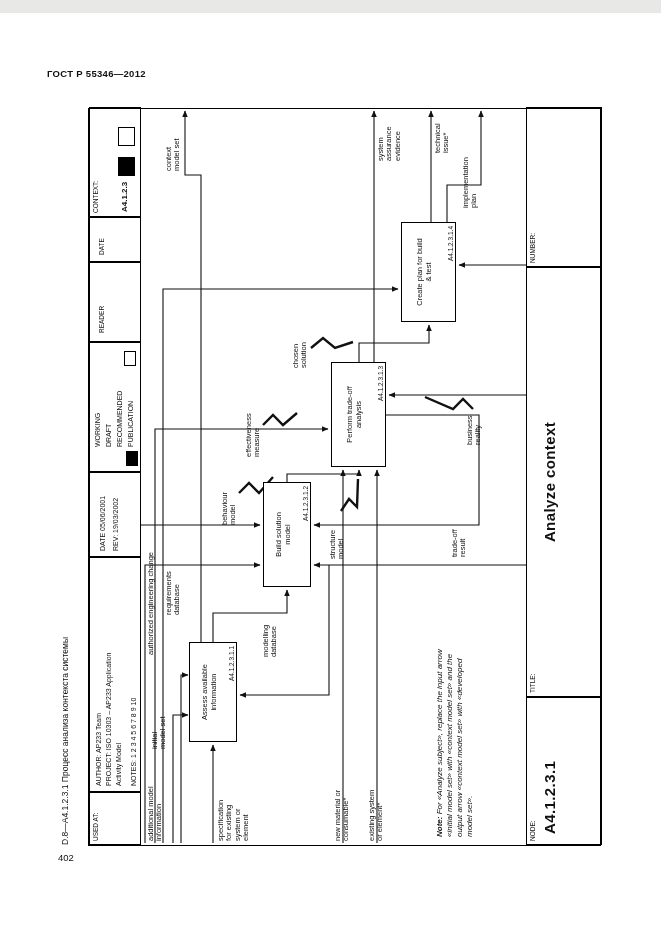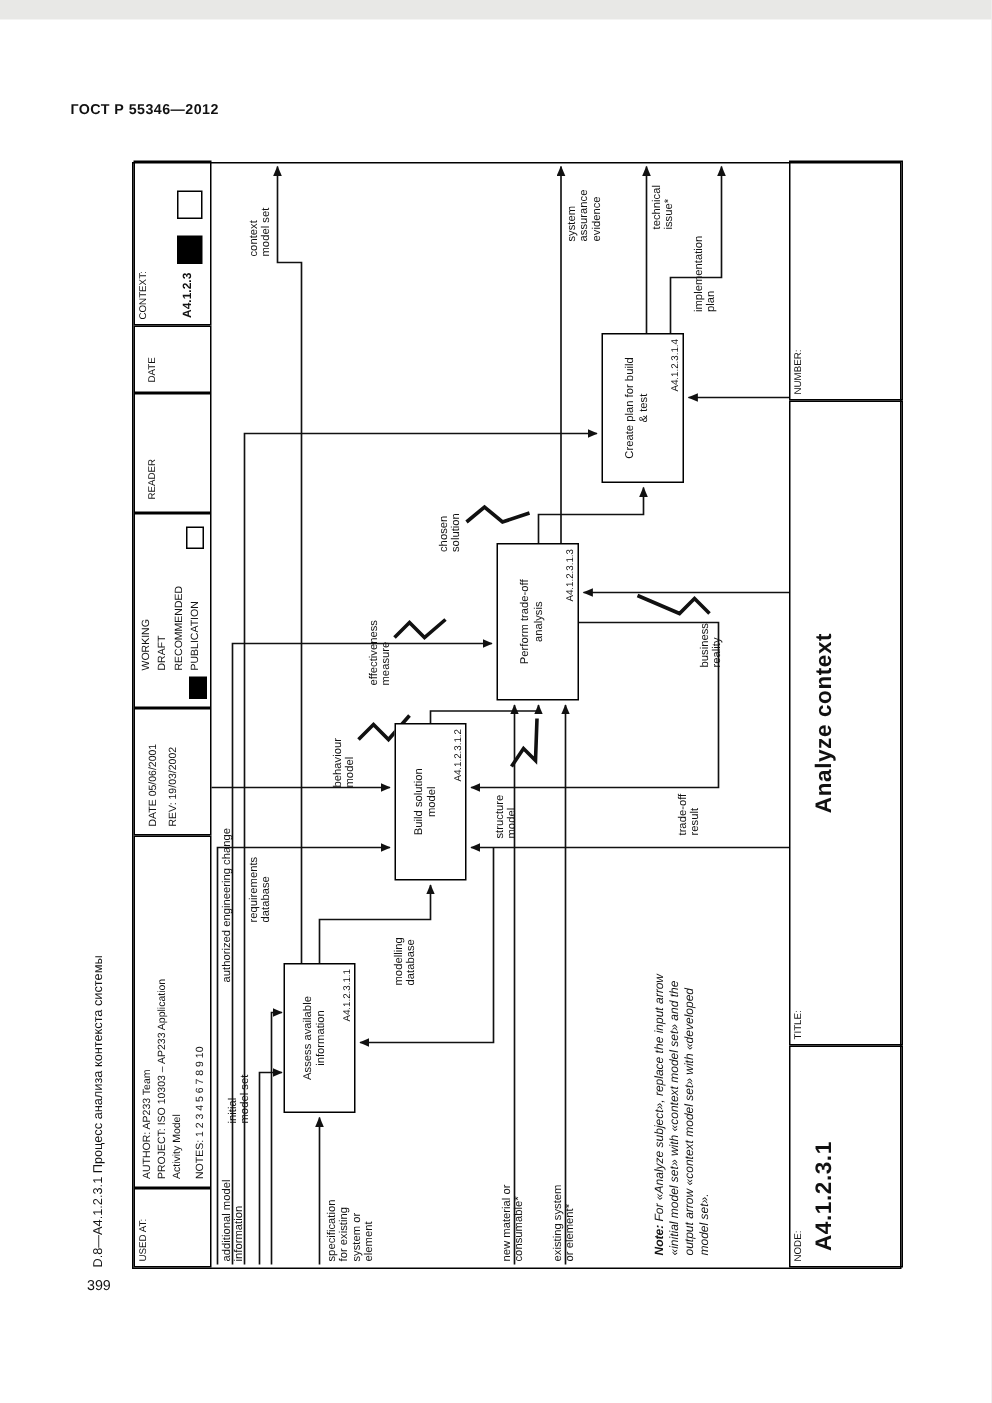--- a/index.html
+++ b/index.html
@@ -33,21 +33,21 @@
   .note{position:absolute;left:8px;top:346px;width:200px;font-style:italic;font-size:8px;line-height:1.25;}
   .note .nt{font-weight:bold;}
 </style>
 </head>
 <body>
 
 <div class="page">
 
   <div class="doc-header">ГОСТ Р 55346—2012</div>
   <div class="side-caption">D.8—A4.1.2.3.1 Процесс анализа контекста системы</div>
-  <div class="page-number">399</div>
+  <div class="page-number">402</div>
 
   <div class="diagram-wrapper">
     <div class="landscape">
 
       <div class="fcell" style="left:0;top:0;width:53px;height:52px;">
         <span class="tinylbl">USED AT:</span>
       </div>
       <div class="fcell" style="left:53px;top:0;width:235px;height:52px;">
         <div class="formtext" style="position:absolute;left:5px;top:4px;">AUTHOR: AP233 Team</div>
         <div class="formtext" style="position:absolute;left:5px;top:14px;">PROJECT: ISO 10303 – AP233 Application

